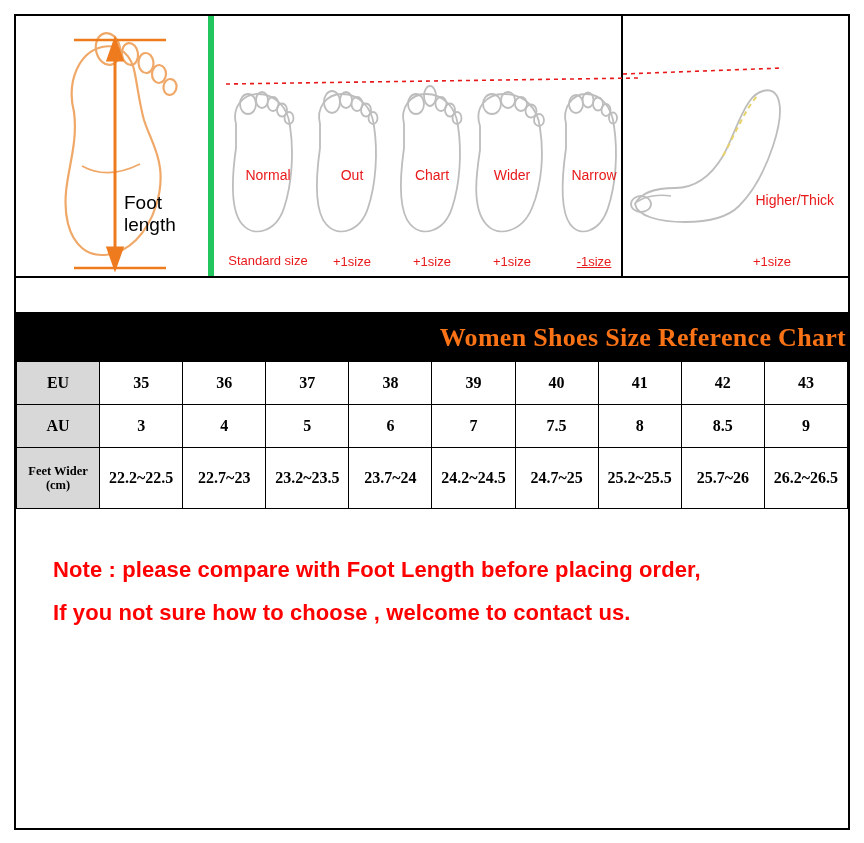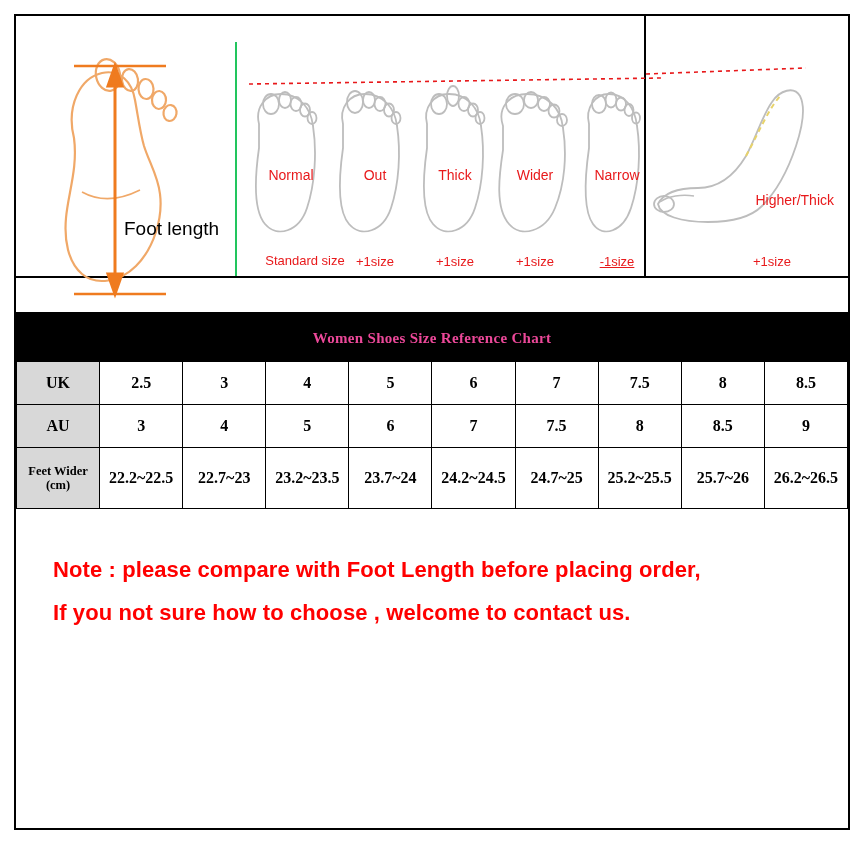--- a/index.html
+++ b/index.html
@@ -3,39 +3,39 @@
 <meta charset="utf-8">
 <style>
   html,body{margin:0;padding:0;background:#ffffff;}
   body{width:864px;height:843px;font-family:"Liberation Serif",serif;}
   .page{position:relative;width:864px;height:843px;background:#fff;}
 
   .outer{position:absolute;left:14px;top:14px;width:836px;height:816px;border:2px solid #000;box-sizing:border-box;background:#fff;}
 
   
   .diagram-row{position:relative;height:262px;border-bottom:2px solid #000;box-sizing:border-box;display:flex;}
-  .panel-left{position:relative;width:221px;border-right:2px solid #22c55e;box-sizing:border-box;margin-top:26px;}
+  .panel-left{position:relative;width:198px;border-right:6px solid #22c55e;box-sizing:border-box;}
   .panel-mid{position:relative;width:409px;border-right:2px solid #000;box-sizing:border-box;}
   .panel-right{position:relative;flex:1;box-sizing:border-box;}
 
   .foot-length-label{position:absolute;left:108px;top:176px;font-size:19px;color:#000;font-family:"Liberation Sans",sans-serif;}
 
   .redlabel{position:absolute;color:#e8191b;font-size:14px;font-family:"Liberation Sans",sans-serif;text-align:center;}
   .redlabel.small{font-size:13px;}
 
   .thick-label{position:absolute;right:14px;top:176px;color:#e8191b;font-size:14px;font-family:"Liberation Sans",sans-serif;}
 
   
   .spacer{height:36px;border-bottom:2px solid #000;box-sizing:border-box;}
 
   
   .table-wrap{padding:0;}
   table.size{border-collapse:collapse;width:100%;table-layout:fixed;}
   table.size td{border:1px solid #000;text-align:center;font-weight:bold;font-size:16px;color:#000;height:40px;font-family:"Liberation Serif",serif;}
-  table.size tr.title td{background:#000;color:#ec4899;font-size:15px;height:44px;letter-spacing:.3px;border:1px solid #000;}
+  table.size tr.title td{background:#000;color:#f97316;font-size:26px;height:44px;letter-spacing:.3px;border:1px solid #000;text-align:right;}
   td.rowhead{background:#d8d8d8;font-size:17px;width:92px;}
   td.rowhead.small{font-size:12.5px;line-height:1.15;font-weight:bold;}
   td.feet{font-size:14px;}
   tr.feetrow td{height:58px;}
 
   
   .note{padding:34px 0 0 26px;}
   .note p{margin:11px;color:#ff0000;font-weight:bold;font-size:22px;font-family:"Liberation Sans",sans-serif;line-height:1.45;letter-spacing:.1px;}
 </style>
 </head>
@@ -112,25 +112,25 @@
             <ellipse cx="362" cy="88" rx="7" ry="9"></ellipse>
               <ellipse cx="374" cy="84" rx="5.5" ry="7.5"></ellipse>
             <ellipse cx="384" cy="88" rx="5" ry="6.5"></ellipse>
               <ellipse cx="392" cy="94" rx="4.5" ry="6"></ellipse>
             <ellipse cx="399" cy="102" rx="4" ry="5.5"></ellipse>
           </g>
         </svg>
 
         <div class="redlabel" style="left:6px;top:151px;width:96px;">Normal</div>
         <div class="redlabel" style="left:90px;top:151px;width:96px;">Out</div>
-        <div class="redlabel" style="left:170px;top:151px;width:96px;">Thick</div>
+        <div class="redlabel" style="left:170px;top:151px;width:96px;">Chart</div>
         <div class="redlabel" style="left:250px;top:151px;width:96px;">Wider</div>
         <div class="redlabel" style="left:330px;top:151px;width:100px;">Narrow</div>
 
-        <div class="redlabel small" style="left:20px;top:238px;width:96px;line-height:1.15;">Standard size</div>
+        <div class="redlabel small" style="left:6px;top:238px;width:96px;line-height:1.15;">Standard size</div>
         <div class="redlabel small" style="left:90px;top:238px;width:96px;">+1size</div>
         <div class="redlabel small" style="left:170px;top:238px;width:96px;">+1size</div>
         <div class="redlabel small" style="left:250px;top:238px;width:96px;">+1size</div>
         <div class="redlabel small" style="left:330px;top:238px;width:100px;text-decoration:underline;">-1size</div>
       </div>
 
       <div class="panel-right">
         <svg width="170" height="258" viewBox="0 0 170 258">
           <line x1="0" y1="58" x2="160" y2="52" stroke="#e8191b" stroke-width="1.6" stroke-dasharray="4,4"></line>
           <g fill="none" stroke="#bdbdbd" stroke-width="1.8">
@@ -149,34 +149,34 @@
 
     <div class="spacer"></div>
 
     <div class="table-wrap">
       <table class="size">
         <tbody>
             <tr class="title">
           <td colspan="10">Women Shoes Size Reference Chart</td>
         </tr>
 
-
-
         <tr>
-          <td class="rowhead">UK</td>
-          <td>2.5</td>
-          <td>3</td>
-          <td>4</td>
-          <td>5</td>
-          <td>6</td>
-          <td>7</td>
-          <td>7.5</td>
-          <td>8</td>
-          <td>8.5</td>
-        </tr>
+          <td class="rowhead">EU</td>
+          <td>35</td>
+          <td>36</td>
+          <td>37</td>
+          <td>38</td>
+          <td>39</td>
+          <td>40</td>
+          <td>41</td>
+          <td>42</td>
+          <td>43</td>
+        </tr>
+
+
 
         <tr>
           <td class="rowhead">AU</td>
           <td>3</td>
           <td>4</td>
           <td>5</td>
           <td>6</td>
           <td>7</td>
           <td>7.5</td>
           <td>8</td>

